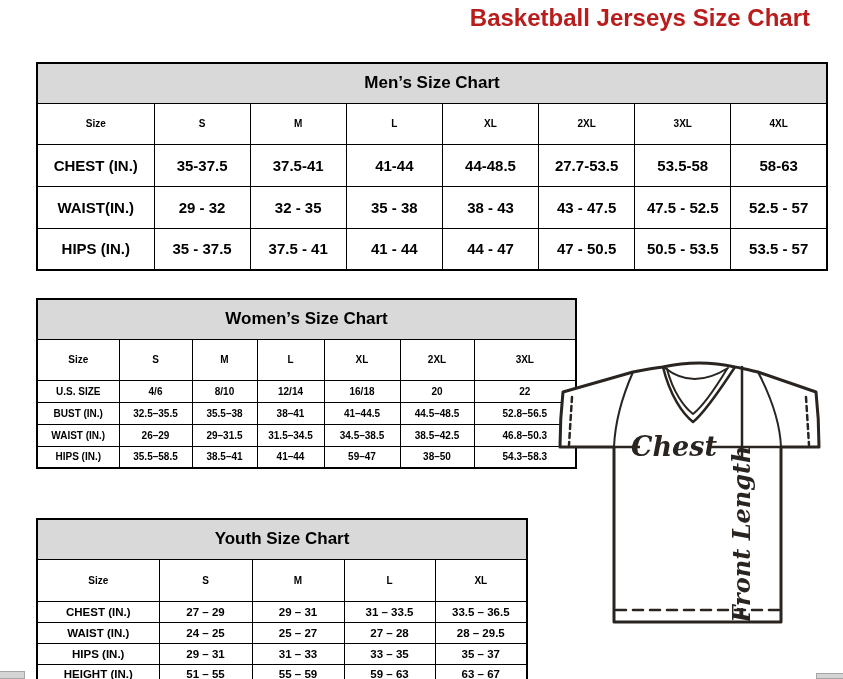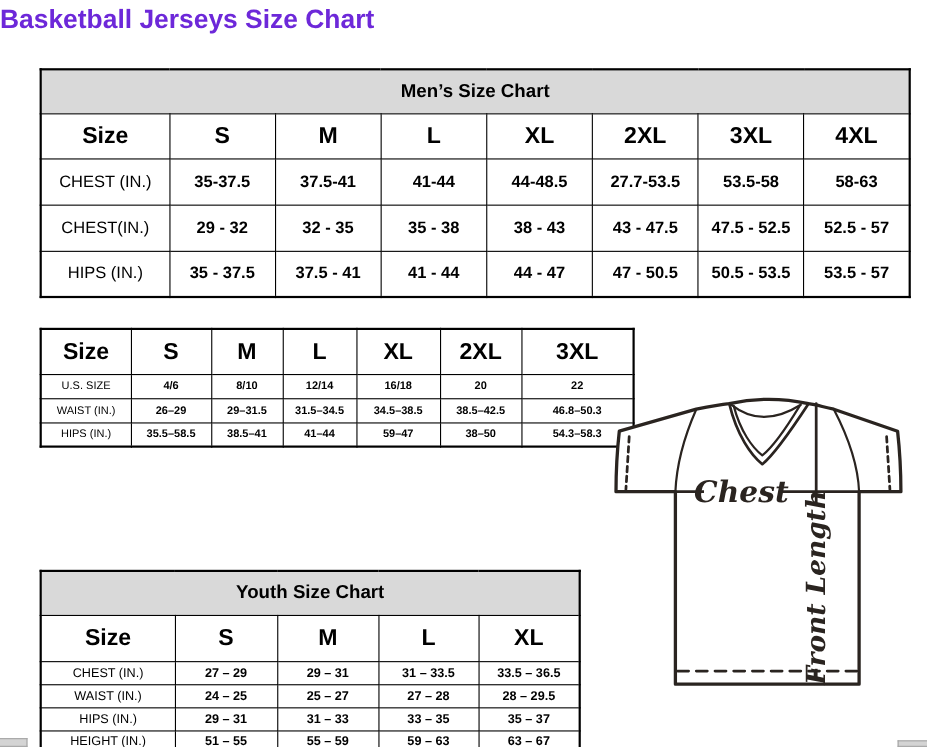--- a/index.html
+++ b/index.html
@@ -1,39 +1,39 @@
 <!DOCTYPE html>
 <html><head>
 <meta charset="utf-8">
 <style>
   * { margin:0; padding:0; box-sizing:border-box; }
   body { background:#ffffff; font-family:"Liberation Sans", sans-serif; }
   .canvas { position:relative; width:843px; height:679px; background:#ffffff; overflow:hidden; }
 
   .page-title {
     position:absolute; top:4px; left:0; width:810px;
-    text-align:left; font-size:24px; font-weight:bold; color:#6d28d9;
+    text-align:right; font-size:24px; font-weight:bold; color:#b91c1c;
     font-family:"Liberation Sans", sans-serif;
   }
 
   .size-table { position:absolute;padding-left:21px; }
   .size-table table {
     width:100%; table-layout:fixed; border-collapse:collapse;
     border:2px solid #000;
   }
   .size-table td, .size-table th {
     border:1px solid #000; text-align:center; vertical-align:middle;
     color:#000; overflow:hidden; white-space:nowrap;
   }
   .tbl-title {
     background:#d9d9d9; font-size:17px; font-weight:bold; height:40px;
     border:2px solid #000;
   }
-  .col-head { font-weight:bold; font-size:21px; }
-  .row-label { font-weight:normal;margin-top:13px; }
+  .col-head { font-weight:bold; font-size:10px; }
+  .row-label { font-weight:bold;margin-top:13px; }
   .cell { font-weight:bold; }
 
   .men-table { left:15px; top:62px; width:813px; }
   .men-table .cols-row td { height:41px; }
   .men-table .data-row td { height:42px; font-size:15px; }
   .men-table .row-label { font-size:14px; }
 
   .women-table { left:15px; top:298px; width:539px; }
   .women-table .cols-row td { height:41px; }
   .women-table .data-row td { height:22px; font-size:10px;text-align:center; }
@@ -94,21 +94,21 @@
             <td class="row-label">CHEST (IN.)</td>
             <td class="cell">35-37.5</td>
             <td class="cell">37.5-41</td>
             <td class="cell">41-44</td>
             <td class="cell">44-48.5</td>
             <td class="cell">27.7-53.5</td>
             <td class="cell">53.5-58</td>
             <td class="cell">58-63</td>
           </tr>
           <tr class="data-row">
-            <td class="row-label">CHEST(IN.)</td>
+            <td class="row-label">WAIST(IN.)</td>
             <td class="cell">29 - 32</td>
             <td class="cell">32 - 35</td>
             <td class="cell">35 - 38</td>
             <td class="cell">38 - 43</td>
             <td class="cell">43 - 47.5</td>
             <td class="cell">47.5 - 52.5</td>
             <td class="cell">52.5 - 57</td>
           </tr>
           <tr class="data-row">
             <td class="row-label">HIPS (IN.)</td>
@@ -129,37 +129,49 @@
       <colgroup>
         <col style="width:82px">
           <col style="width:73px">
           <col style="width:65px">
           <col style="width:67px">
           <col style="width:76px">
           <col style="width:74px">
           <col style="width:102px">
       </colgroup>
       <tbody>
+          <tr>
+            <th class="tbl-title" colspan="7">Women’s Size Chart</th>
+          </tr>
           <tr class="cols-row">
             <td class="col-head">Size</td>
             <td class="col-head">S</td>
             <td class="col-head">M</td>
             <td class="col-head">L</td>
             <td class="col-head">XL</td>
             <td class="col-head">2XL</td>
             <td class="col-head">3XL</td>
           </tr>
           <tr class="data-row">
             <td class="row-label">U.S. SIZE</td>
             <td class="cell">4/6</td>
             <td class="cell">8/10</td>
             <td class="cell">12/14</td>
             <td class="cell">16/18</td>
             <td class="cell">20</td>
             <td class="cell">22</td>
+          </tr>
+          <tr class="data-row">
+            <td class="row-label">BUST (IN.)</td>
+            <td class="cell">32.5–35.5</td>
+            <td class="cell">35.5–38</td>
+            <td class="cell">38–41</td>
+            <td class="cell">41–44.5</td>
+            <td class="cell">44.5–48.5</td>
+            <td class="cell">52.8–56.5</td>
           </tr>
           <tr class="data-row">
             <td class="row-label">WAIST (IN.)</td>
             <td class="cell">26–29</td>
             <td class="cell">29–31.5</td>
             <td class="cell">31.5–34.5</td>
             <td class="cell">34.5–38.5</td>
             <td class="cell">38.5–42.5</td>
             <td class="cell">46.8–50.3</td>
           </tr>

